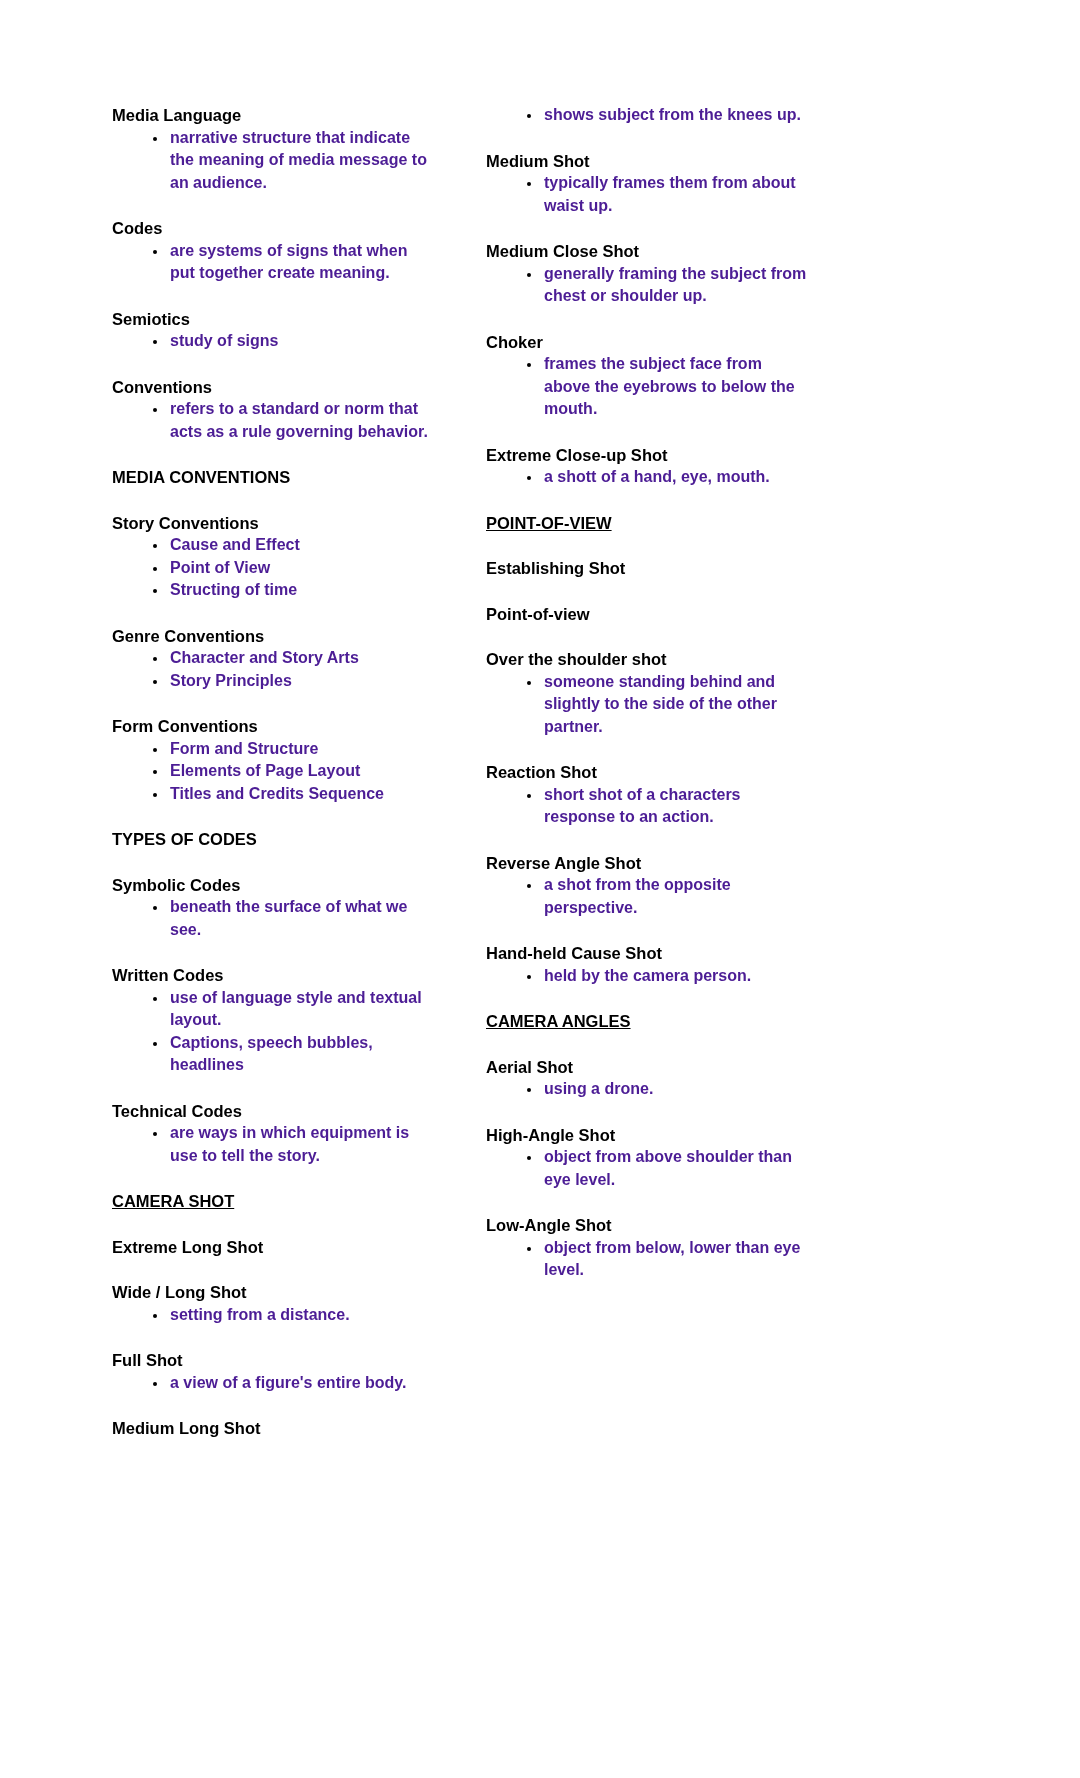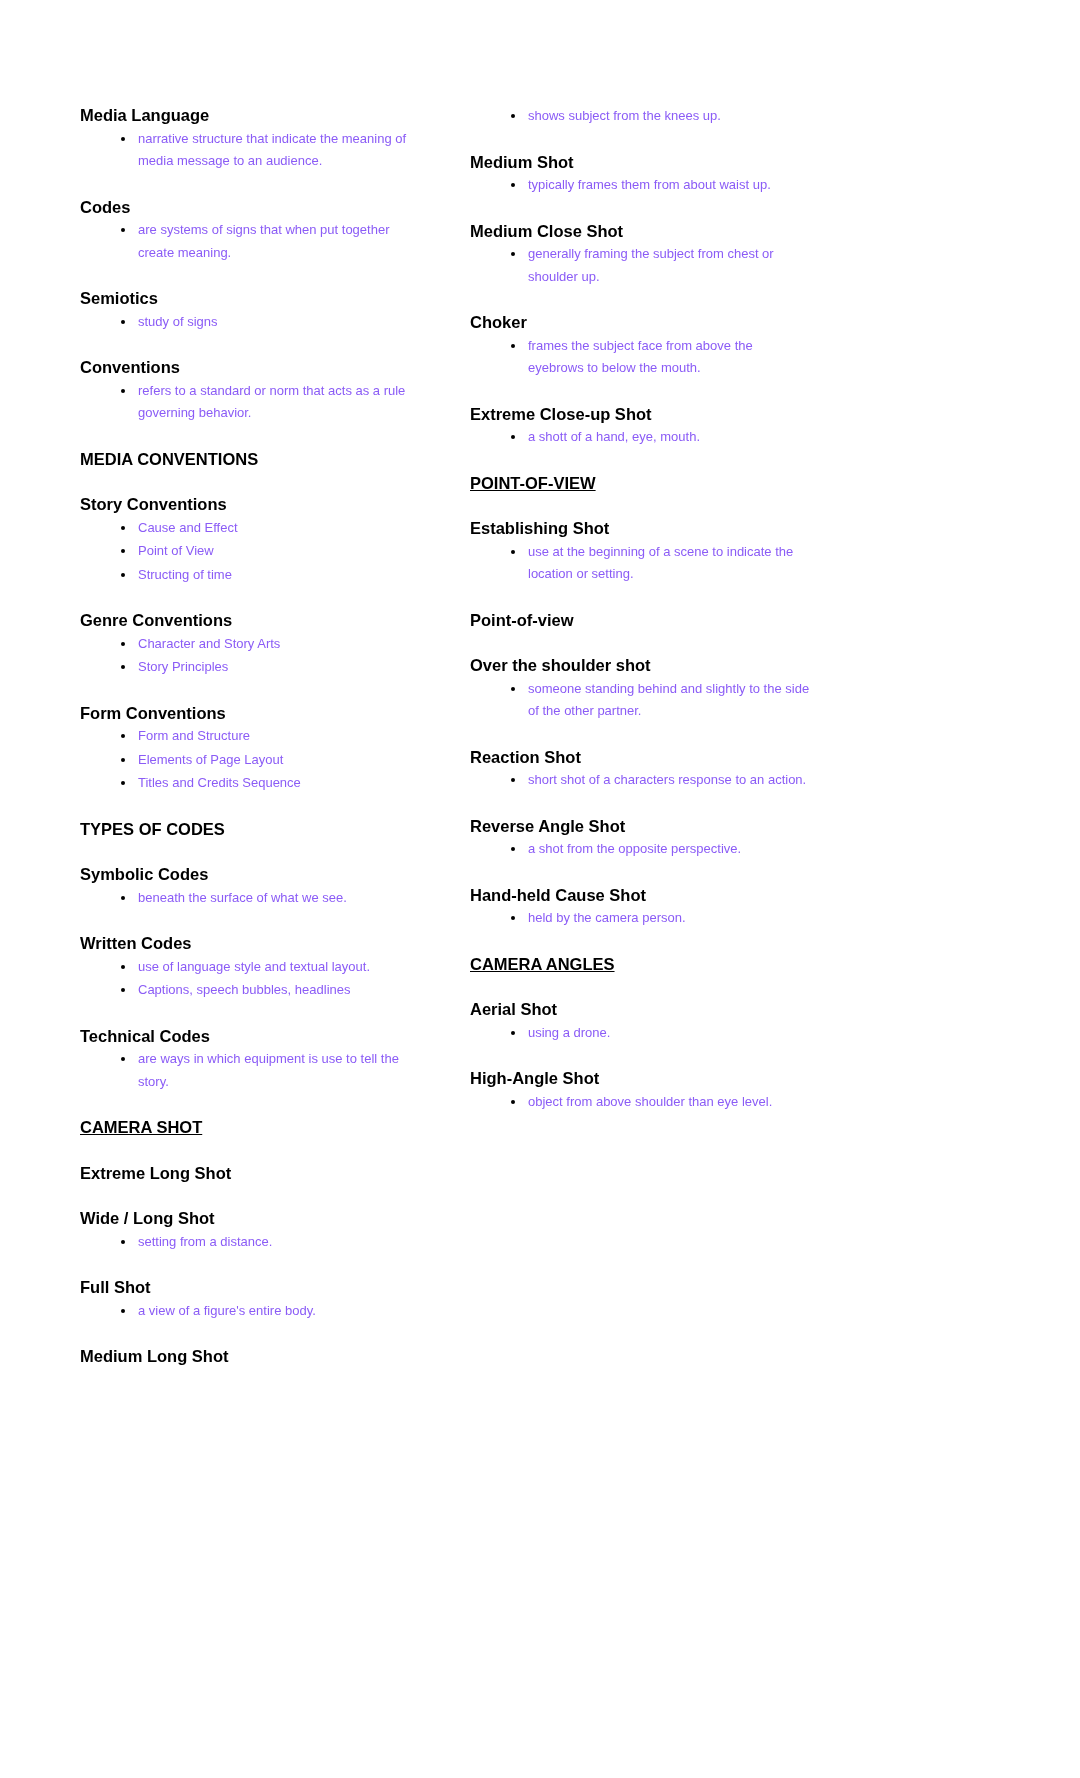--- a/index.html
+++ b/index.html
@@ -9,21 +9,21 @@
   body {
     width: 1080px;
     height: 1778px;
     font-family: "Liberation Sans", "DejaVu Sans", sans-serif;
     color: #000000;
   }
   .page {
     width: 860px;
     height: 1778px;
     background: #ffffff;
-    padding: 104px 0 0 80px;
+    padding: 104px 0 0 112px;
     overflow: hidden;
   }
   .columns {
     display: flex;
     align-items: flex-start;
   }
   .col {
     width: 391px;
     box-sizing: border-box;
     padding-right: 50px;
@@ -42,24 +42,25 @@
   }
   .heading.underline {
     text-decoration: underline;
   }
   ul.bullets {
     list-style: disc outside;
     margin: 0;
     padding-left: 56px;
   }
   ul.bullets li {
-    font-size: 13px;
+    font-size: 16px;
     line-height: 22.5px;
-    color: #8b5cf6;
+    color: #4c1d95;
     padding-left: 2px;
+    font-weight: bold;
   }
   ul.bullets li::marker {
     color: #000000;
     font-size: 14px;
   }
 </style>
 </head>
 <body>
 
 <div class="page">
@@ -187,23 +188,20 @@
           <h3 class="heading">Extreme Close-up Shot</h3>
           <ul class="bullets">
             <li>a shott of a hand, eye, mouth.</li>
           </ul>
         </div>
         <div class="section extra-gap">
           <h3 class="heading underline">POINT-OF-VIEW</h3>
         </div>
         <div class="section">
           <h3 class="heading">Establishing Shot</h3>
-          <ul class="bullets">
-            <li>use at the beginning of a scene to indicate the location or setting.</li>
-          </ul>
         </div>
         <div class="section">
           <h3 class="heading">Point-of-view</h3>
         </div>
         <div class="section">
           <h3 class="heading">Over the shoulder shot</h3>
           <ul class="bullets">
             <li>someone standing behind and slightly to the side of the other partner.</li>
           </ul>
         </div>
@@ -231,17 +229,23 @@
         <div class="section">
           <h3 class="heading">Aerial Shot</h3>
           <ul class="bullets">
             <li>using a drone.</li>
           </ul>
         </div>
         <div class="section">
           <h3 class="heading">High-Angle Shot</h3>
           <ul class="bullets">
             <li>object from above shoulder than eye level.</li>
+          </ul>
+        </div>
+        <div class="section">
+          <h3 class="heading">Low-Angle Shot</h3>
+          <ul class="bullets">
+            <li>object from below, lower than eye level.</li>
           </ul>
         </div>
       </div>
   </div>
 </div>
 
 </body></html>

